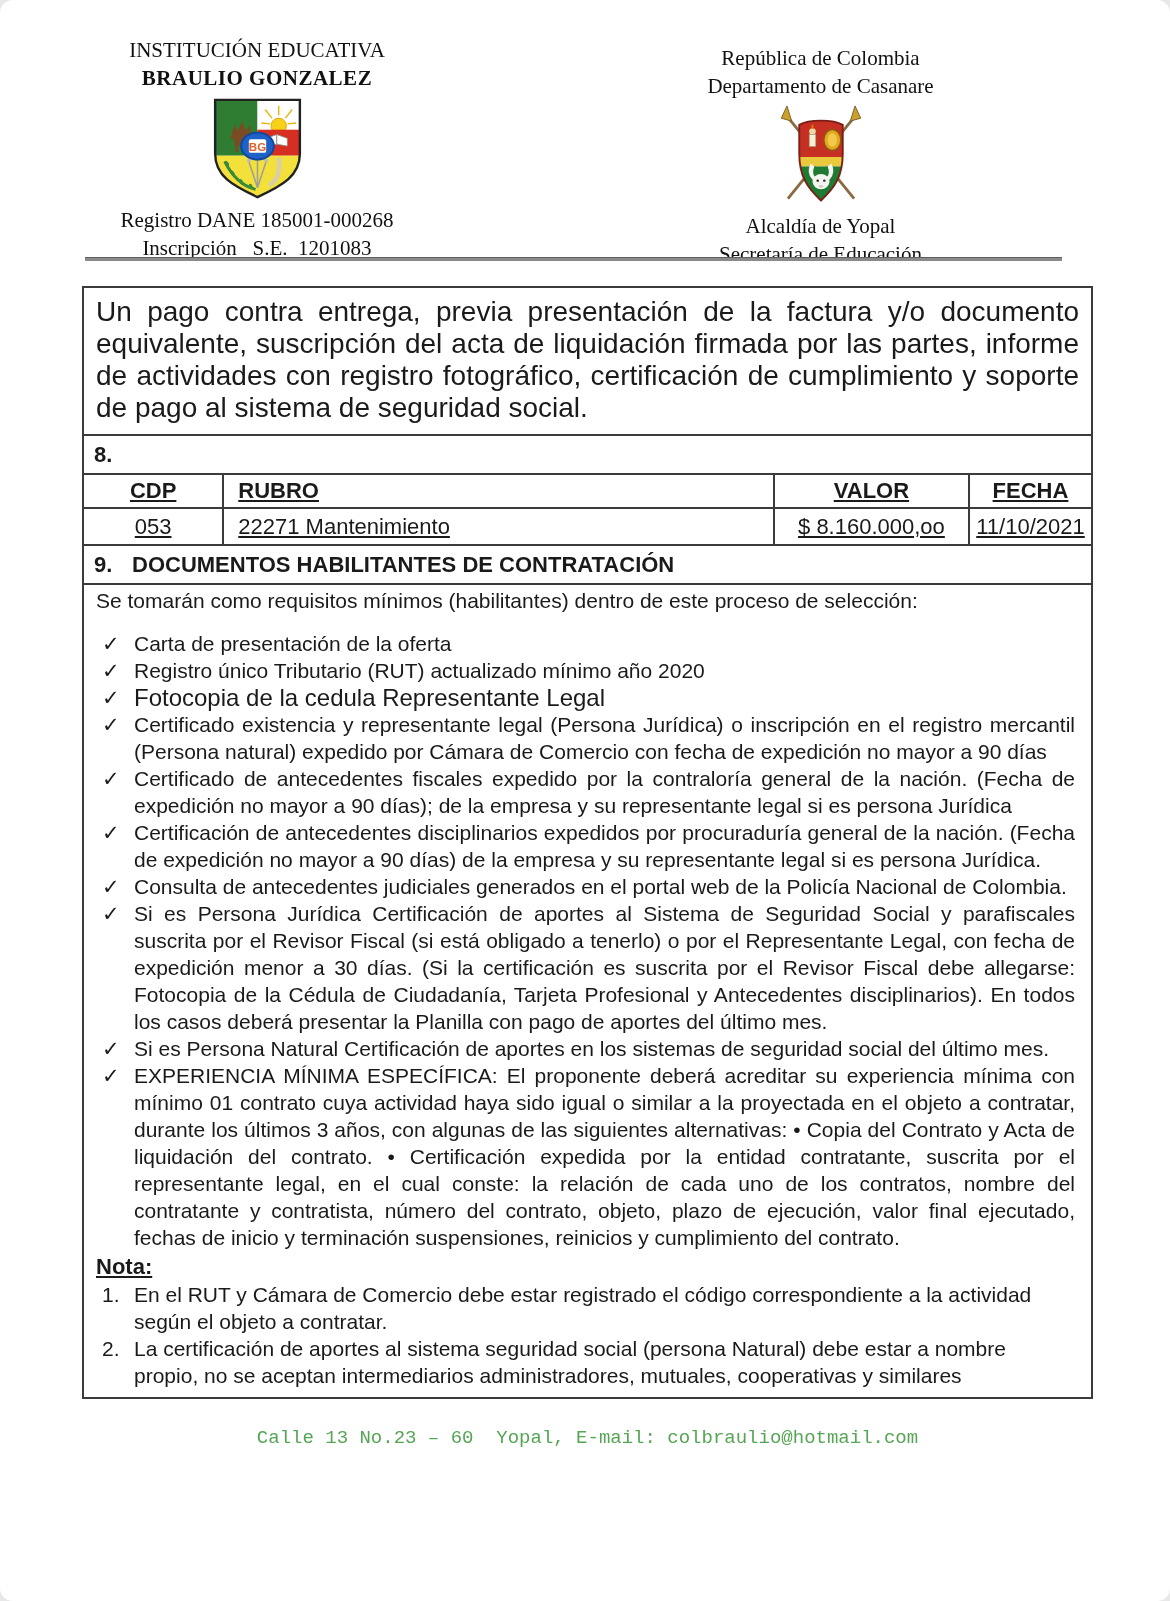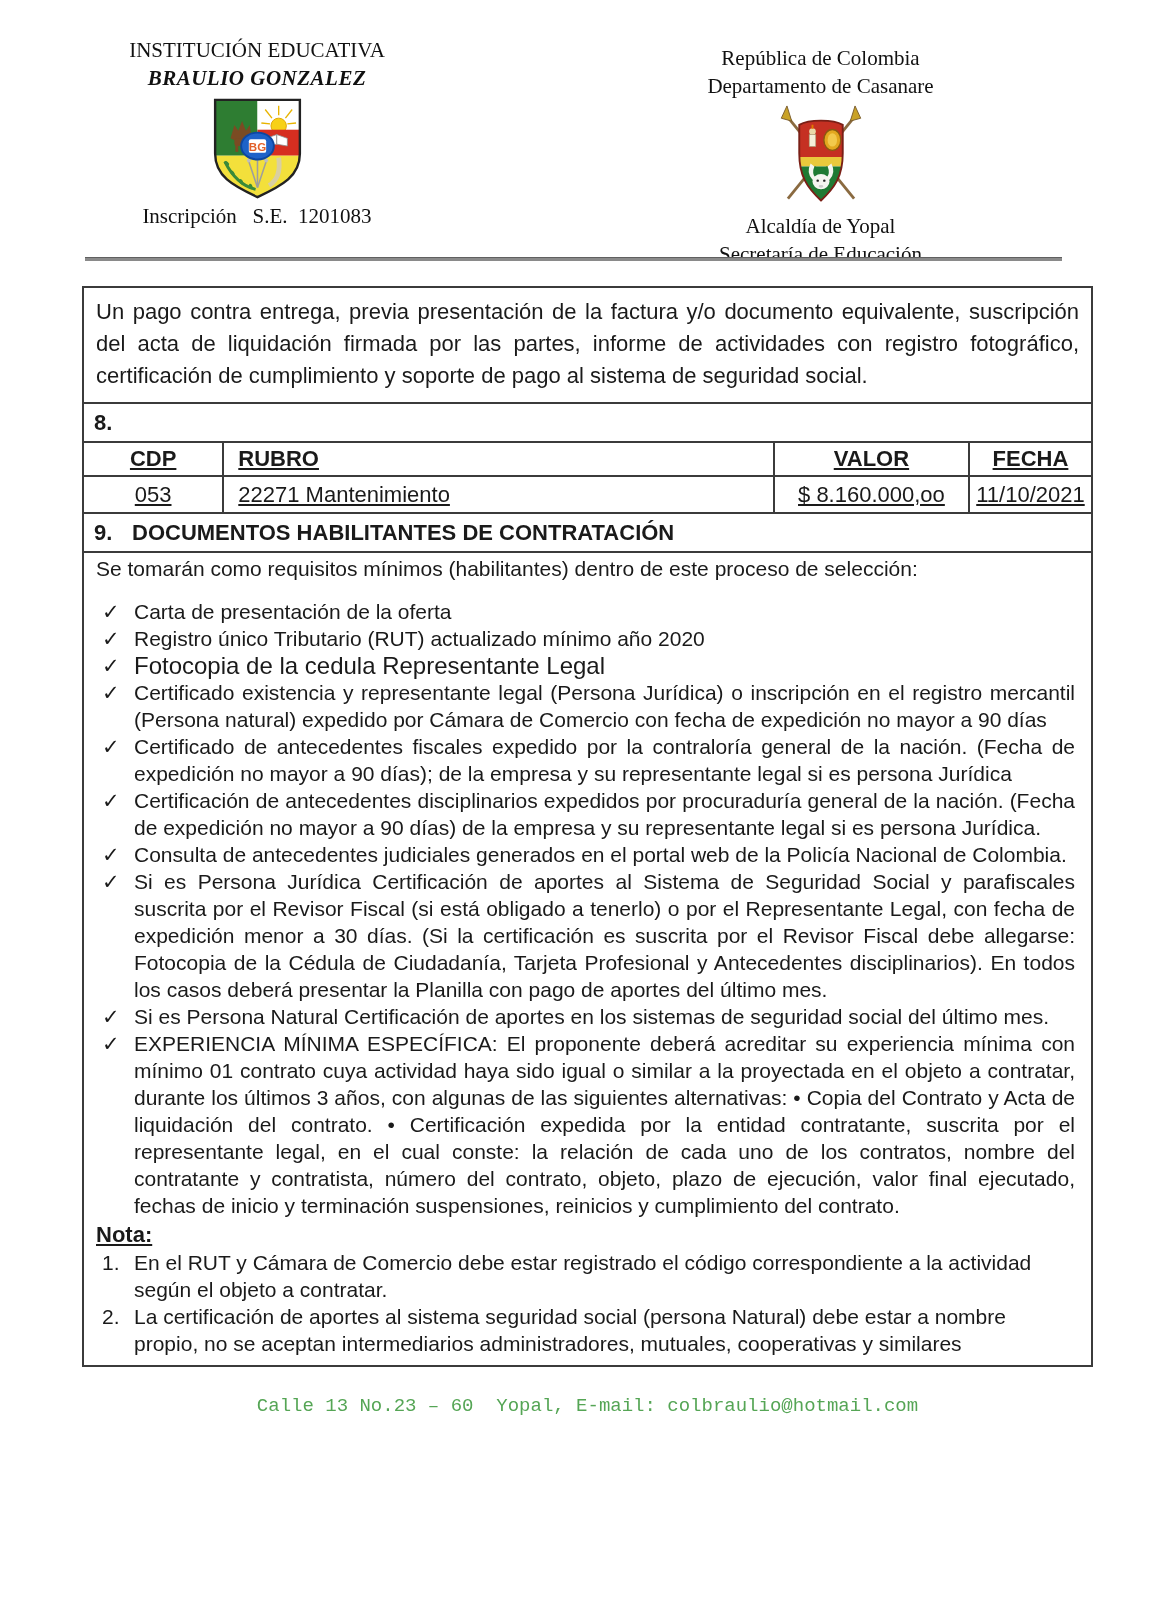--- a/index.html
+++ b/index.html
@@ -3,35 +3,36 @@
 <meta charset="utf-8">
 <style>
   html,body{margin:0;padding:0;background:#e8e8e8;}
   .page{
     position:relative;
     width:1170px;height:1601px;
     background:#ffffff;
     overflow:hidden;
     font-family:"Liberation Sans",sans-serif;
     color:#1a1a1a;
+    border-radius:13px;
   }
   
   .hdr-left{position:absolute;left:52px;top:36px;width:410px;text-align:center;
     font-family:"Liberation Serif",serif;font-size:21px;line-height:28px;color:#111;}
   .hdr-right{position:absolute;left:638px;top:44px;width:365px;text-align:center;
     font-family:"Liberation Serif",serif;font-size:21px;line-height:28px;color:#111;}
-  .hdr-bold-italic{font-weight:bold;font-style:italic;letter-spacing:.5px;}
+  .hdr-bold-italic{font-weight:bold;letter-spacing:.5px;}
   .crest{display:block;margin:4px auto 2px auto;}
   .hdr-sub{margin-top:6px;}
   .hdr-rule{position:absolute;left:85px;top:257px;width:977px;height:3px;
     background:#8a8a8a;border-top:1px solid #606060;}
   
   .content{position:absolute;top:286px;left:82px;width:1011px;}
   .mainbox{border:2px solid #3b3b3b;background:#fff;box-sizing:border-box;}
-  .intro-cell{padding:8px 12px 10px 12px;font-size:22px;line-height:32px;
+  .intro-cell{padding:8px 12px 10px 12px;font-size:28px;line-height:32px;
     text-align:justify;border-bottom:2px solid #3b3b3b;}
   .sec-head{display:flex;padding:5px 10px 4px 10px;font-size:22px;font-weight:bold;line-height:28px;}
   .sec-head .num{width:38px;flex:none;}
   .sec-head .ttl{flex:1;}
   
   table.budget{width:100%;border-collapse:collapse;table-layout:fixed;}
   table.budget th,table.budget td{border:2px solid #3b3b3b;font-size:22px;padding:3px 4px;text-decoration:underline;}
   table.budget th{font-weight:bold;text-align:center;line-height:26px;}
   table.budget td{line-height:29px;}
   table.budget .c-cdp{width:13.6%;text-align:center;}
@@ -108,20 +109,21 @@
           <rect x="26" y="44" width="16" height="8" rx="3"></rect>
           <rect x="27" y="50" width="3" height="8"></rect>
             <rect x="38" y="50" width="3" height="8"></rect>
         </g>
         <ellipse cx="50" cy="52" rx="17" ry="14" fill="#1E62C8" stroke="#0d47a1" stroke-width="2"></ellipse>
         <rect x="41" y="45" width="18" height="14" rx="2" fill="#ffffff"></rect>
         <text x="50" y="57" text-anchor="middle" font-size="12" font-weight="bold" fill="#E2602A" font-family="Liberation Sans, sans-serif">BG</text>
       </g>
       <path d="M6,4 L94,4 L94,60 C94,83 76,93 50,105 C24,93 6,83 6,60 Z" fill="none" stroke="#222222" stroke-width="2.5"></path>
     </svg>
+    <div class="hdr-sub">Registro DANE 185001-000268</div>
     <div>Inscripción&nbsp;&nbsp; S.E.&nbsp; 1201083</div>
   </div>
 
   <div class="hdr-right">
     <div>República de Colombia</div>
     <div>Departamento de Casanare</div>
     <svg class="crest" width="104" height="106" viewBox="0 0 110 112">
       <g stroke="#8a6a40" stroke-width="3">
         <line x1="20" y1="100" x2="90" y2="14"></line>
         <line x1="90" y1="100" x2="20" y2="14"></line>

